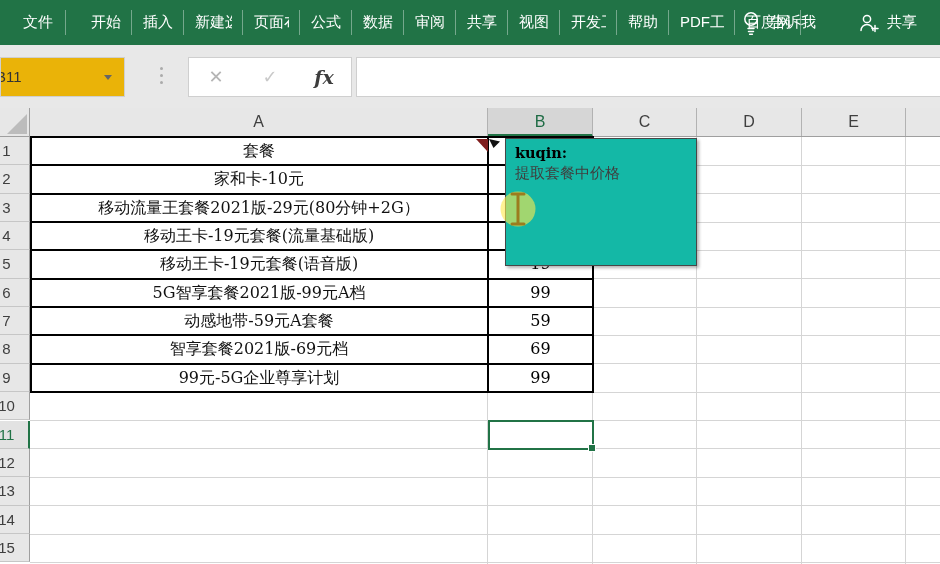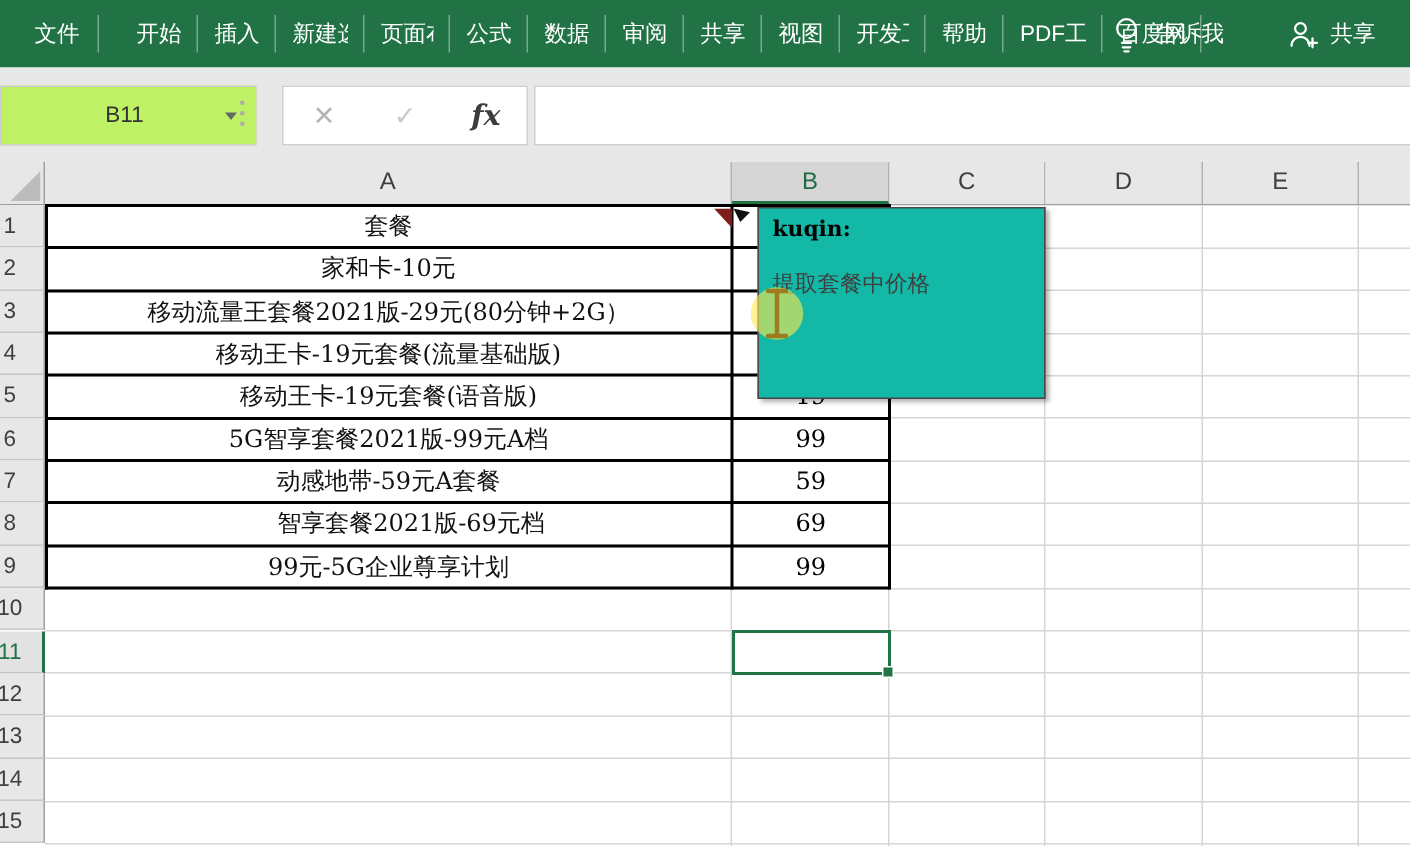--- a/index.html
+++ b/index.html
@@ -11,21 +11,21 @@
   .rtab{position:relative;padding:0 11px;height:45px;display:flex;align-items:center;white-space:nowrap;cursor:default;}
   .rtab::after{content:"";position:absolute;right:0;top:10px;bottom:10px;width:1px;background:rgba(255,255,255,.38);}
   .rtab.file{padding:0 13px;margin-right:14px;justify-content:flex-end;}
   .rtab span{display:inline-block;white-space:nowrap;overflow:hidden;}
   .w37 span{width:37px;} .w35 span{width:35px;} .w44 span{width:44px;}
   .rgroup{position:absolute;top:0;height:45px;display:flex;align-items:center;gap:10px;color:#fff;font-size:15px;white-space:nowrap;}
   .rgroup svg{stroke:#fff;fill:none;stroke-width:1.5;stroke-linecap:round;}
 
   
   .toolbar{position:absolute;left:0;top:45px;width:940px;height:63px;background:#e8e8e8;}
-  .namebox{position:absolute;left:0;top:12px;width:171px;height:40px;background:#bef264;border:1px solid #cfcfcf;box-sizing:border-box;overflow:hidden;text-align:center;}
+  .namebox{position:absolute;left:0;top:12px;width:125px;height:40px;background:#eab308;border:1px solid #cfcfcf;box-sizing:border-box;overflow:hidden;}
   .nbtext{display:block;margin-left:-5px;line-height:38px;font-size:15px;color:#333;}
   .nbarrow{position:absolute;right:12px;top:17px;width:0;height:0;border-left:4px solid transparent;border-right:4px solid transparent;border-top:5px solid #666;}
   .dots{position:absolute;left:160px;top:22px;display:flex;flex-direction:column;gap:4px;}
   .dots i{width:3px;height:3px;border-radius:50%;background:#ababab;}
   .fxbox{position:absolute;left:188px;top:12px;width:164px;height:40px;background:#fff;border:1px solid #cfcfcf;box-sizing:border-box;display:flex;align-items:center;}
   .fxbox span{flex:1;text-align:center;}
   .xbtn{color:#b5b5b5;font-size:18px;}
   .vbtn{color:#c9c9c9;font-size:18px;}
   .fxbtn{color:#3d3d3d;font-size:19px;font-style:italic;font-family:"DejaVu Serif","Liberation Serif",serif;font-weight:bold;}
   .fbar{position:absolute;left:356px;top:12px;width:584px;height:40px;background:#fff;border:1px solid #cfcfcf;border-right:none;box-sizing:border-box;line-height:38px;font-size:14px;padding-left:6px;color:#222;}
@@ -52,21 +52,21 @@
   .acell{position:absolute;left:32px;width:454px;height:28.35px;line-height:28.35px;text-align:center;font-family:"DejaVu Serif","Liberation Serif",serif;font-size:16px;color:#111;z-index:5;white-space:nowrap;overflow:hidden;}
   .bcell{position:absolute;left:489px;width:103px;height:28.35px;line-height:28.35px;text-align:center;font-family:"DejaVu Serif","Liberation Serif",serif;font-size:16px;color:#000000;z-index:5;}
 
   
   .selbox{position:absolute;left:487.5px;top:282.5px;width:106px;height:30px;border:2px solid #217346;box-sizing:border-box;z-index:20;}
   .handle{position:absolute;right:-4px;bottom:-4px;width:6px;height:6px;background:#217346;border:1px solid #fff;}
 
   
   .note{position:absolute;left:505px;top:1px;width:192px;height:128px;background:#14b8a6;border:1px solid #474747;box-shadow:2px 2px 3px rgba(0,0,0,.3);box-sizing:border-box;padding:5px 9px;z-index:30;}
   .note-author{font-family:"DejaVu Serif","Liberation Serif",serif;font-weight:bold;font-size:14.5px;color:#000;}
-  .note-body{font-family:"DejaVu Serif","Liberation Serif",serif;font-size:15px;color:#3f3f3f;margin-top:19px;}
+  .note-body{font-family:"DejaVu Serif","Liberation Serif",serif;font-size:15px;color:#3f3f3f;margin-top:3px;}
   .note-ind{position:absolute;left:476px;top:2px;z-index:31;}
   .note-arrow{position:absolute;left:489px;top:2px;z-index:32;}
 
   
   .cursor{position:absolute;left:498px;top:49px;z-index:40;pointer-events:none;}
 </style>
 </head>
 <body>
 
 <div class="app">
@@ -247,21 +247,21 @@
     <div class="tbl-v" style="left:486.5px;"></div>
     <div class="tbl-v" style="left:591.5px;"></div>
 
     <div class="acell" style="top:0;">套餐</div>
     <div class="acell" style="top:28.35px;">家和卡-10元</div>
     <div class="acell" style="top:56.7px;">移动流量王套餐2021版-29元(80分钟+2G）</div>
     <div class="acell" style="top:85.05px;">移动王卡-19元套餐(流量基础版)</div>
     <div class="acell" style="top:113.4px;">移动王卡-19元套餐(语音版)</div>
     <div class="acell" style="top:141.75px;border-radius:10px;">5G智享套餐2021版-99元A档</div>
     <div class="acell" style="top:170.1px;">动感地带-59元A套餐</div>
-    <div class="acell" style="top:198.45px;padding-left:15px;">智享套餐2021版-69元档</div>
+    <div class="acell" style="top:198.45px;">智享套餐2021版-69元档</div>
     <div class="acell" style="top:226.8px;">99元-5G企业尊享计划</div>
 
     <div class="bcell" style="top:113.4px;">19</div>
     <div class="bcell" style="top:141.75px;">99</div>
     <div class="bcell" style="top:170.1px;">59</div>
     <div class="bcell" style="top:198.45px;">69</div>
     <div class="bcell" style="top:226.8px;">99</div>
 
     <div class="selbox">
       <span class="handle"></span>

